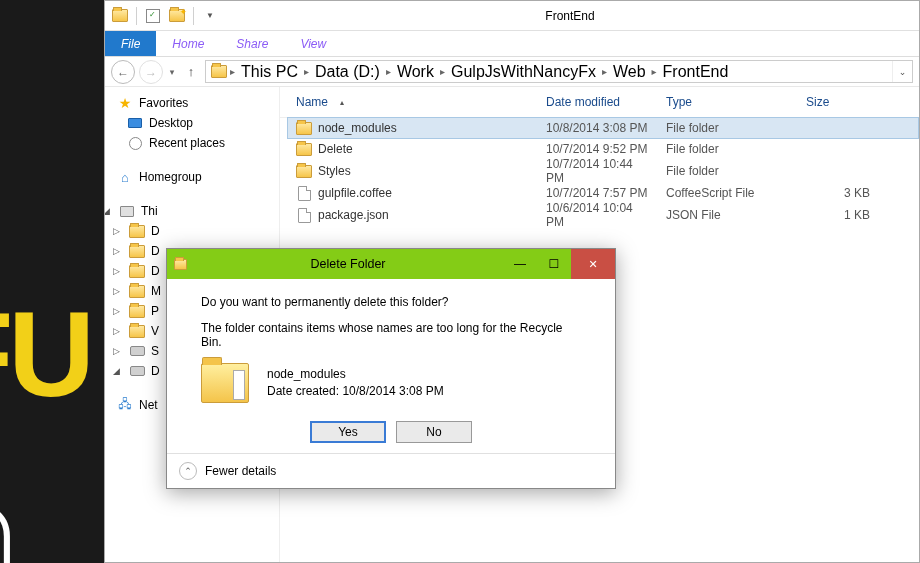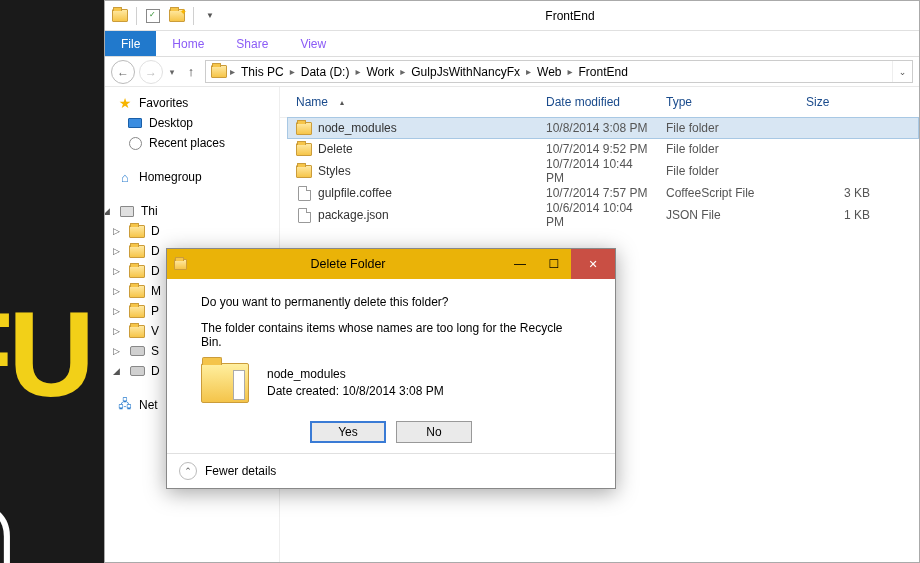--- a/index.html
+++ b/index.html
@@ -12,33 +12,33 @@
 
 .titlebar { height: 30px; background: #fff; display: flex; align-items: center; padding-left: 4px; border-bottom: 1px solid #e0e0e0; }
 .titlebar .qat { display: flex; align-items: center; gap: 2px; }
 .qat-icon { width: 22px; height: 22px; display: flex; align-items: center; justify-content: center; }
 .folder-ico { width: 16px; height: 13px; background: linear-gradient(#ffe9a3, #f6c549); border: 1px solid #cb9c3a; border-radius: 1px; position: relative; }
 .folder-ico:before { content: ""; position: absolute; top: -3px; left: 0; width: 7px; height: 3px; background: #f6c549; border: 1px solid #cb9c3a; border-bottom: none; border-radius: 1px 1px 0 0; }
 .titlebar .divider { width: 1px; height: 18px; background: #d0d0d0; margin: 0 3px; }
 .titlebar .title-text { flex: 1; text-align: center; font-size: 12px; color: #000; }
 
 
-.ribbon { height: 26px; display: flex; align-items: stretch; border-bottom: 1px solid #ddd; background: #fff; }
+.ribbon { height: 26px; display: flex; align-items: stretch; border-bottom: 1px solid #ddd; background: #fff; font-style: italic; }
 .ribbon-tab { padding: 0 16px; display: flex; align-items: center; font-size: 12px; color: #8b5cf6; cursor: default; }
 .ribbon-tab.file { background: #2179cc; color: #fff; }
 
 
 .navbar { height: 30px; display: flex; align-items: center; padding: 3px 6px; gap: 4px; background: #fff; border-bottom: 1px solid #e8e8e8; }
 .nav-btn { width: 24px; height: 24px; border: 1px solid #bbb; border-radius: 50%; display: flex; align-items: center; justify-content: center; color: #666; font-size: 12px; background: #fff; }
 .nav-btn.disabled { opacity: 0.45; }
 .nav-sep { width: 10px; text-align: center; color: #666; font-size: 9px; }
 .up-arrow { width: 20px; height: 20px; display: flex; align-items: center; justify-content: center; color: #333; font-size: 13px; }
 .address { flex: 1; height: 23px; border: 1px solid #ccc; display: flex; align-items: center; padding-left: 4px; background: #fff; }
 .addr-ico { width: 18px; height: 18px; display: flex; align-items: center; justify-content: center; }
-.crumb { padding: 0 4px; font-size: 12px; color: #000; }
+.crumb { padding: 0 4px; font-size: 16px; color: #000; }
 .crumb-sep { color: #666; font-size: 10px; padding: 0 2px; }
 .addr-drop { width: 20px; text-align: center; color: #555; border-left: 1px solid #eee; height: 100%; display:flex; align-items:center; justify-content:center; font-size:9px; }
 
 
 .body { display: flex; height: calc(100% - 86px); }
 .sidebar { width: 175px; padding: 6px 4px; border-right: 1px solid #eee; overflow: hidden; }
 .side-group { margin-bottom: 14px; }
 .side-item { display: flex; align-items: center; gap: 6px; padding: 2px 6px 2px 18px; font-size: 12px; color: #000; white-space: nowrap; }
 .side-item.head { padding-left: 8px; font-size: 12px; }
 .side-item .caret { font-size: 9px; color: #555; width: 10px; margin-left: -14px; }
@@ -66,21 +66,21 @@
 .fl-cell { padding: 0 8px; font-size: 12px; color: #333; }
 .cell-name { width: 250px; display: flex; align-items: center; gap: 6px; }
 .cell-date { width: 120px; color: #555; }
 .cell-type { width: 140px; color: #555; }
 .cell-size { width: 80px; text-align: right; color: #555; }
 .file-ico { width: 13px; height: 15px; background: #fff; border: 1px solid #999; border-radius: 1px; position: relative; }
 .file-ico:before { content:""; position:absolute; top:-1px; right:-1px; width:4px; height:4px; background:#fff; border-left:1px solid #999; border-bottom:1px solid #999; }
 
 
 .dialog { position: absolute; left: 166px; top: 248px; width: 450px; background: #fff; box-shadow: 0 4px 20px rgba(0,0,0,.35); border: 1px solid #888; }
-.dlg-title { height: 30px; background: #eab308; display: flex; align-items: center; }
+.dlg-title { height: 30px; background: #84cc16; display: flex; align-items: center; }
 .dlg-title .dlg-ico { width: 26px; display:flex; align-items:center; justify-content:center; }
 .dlg-title .dlg-text { flex: 1; text-align: center; font-size: 12.5px; color: #000; }
 .dlg-btns { display: flex; height: 100%; }
 .dlg-win-btn { width: 34px; display: flex; align-items: center; justify-content: center; color: #000; font-size: 12px; }
 .dlg-win-btn.close { background: #c94f44; color: #fff; width: 44px; }
 .dlg-win-btn.close:before { content:"✕"; font-size:11px; }
 .dlg-body { padding: 16px 34px 10px; }
 .dlg-msg { font-size: 12px; color: #000; margin-bottom: 12px; }
 .dlg-sub { font-size: 12px; color: #000; margin-bottom: 14px; }
 .dlg-folder { display: flex; align-items: center; gap: 18px; margin-bottom: 18px; }

